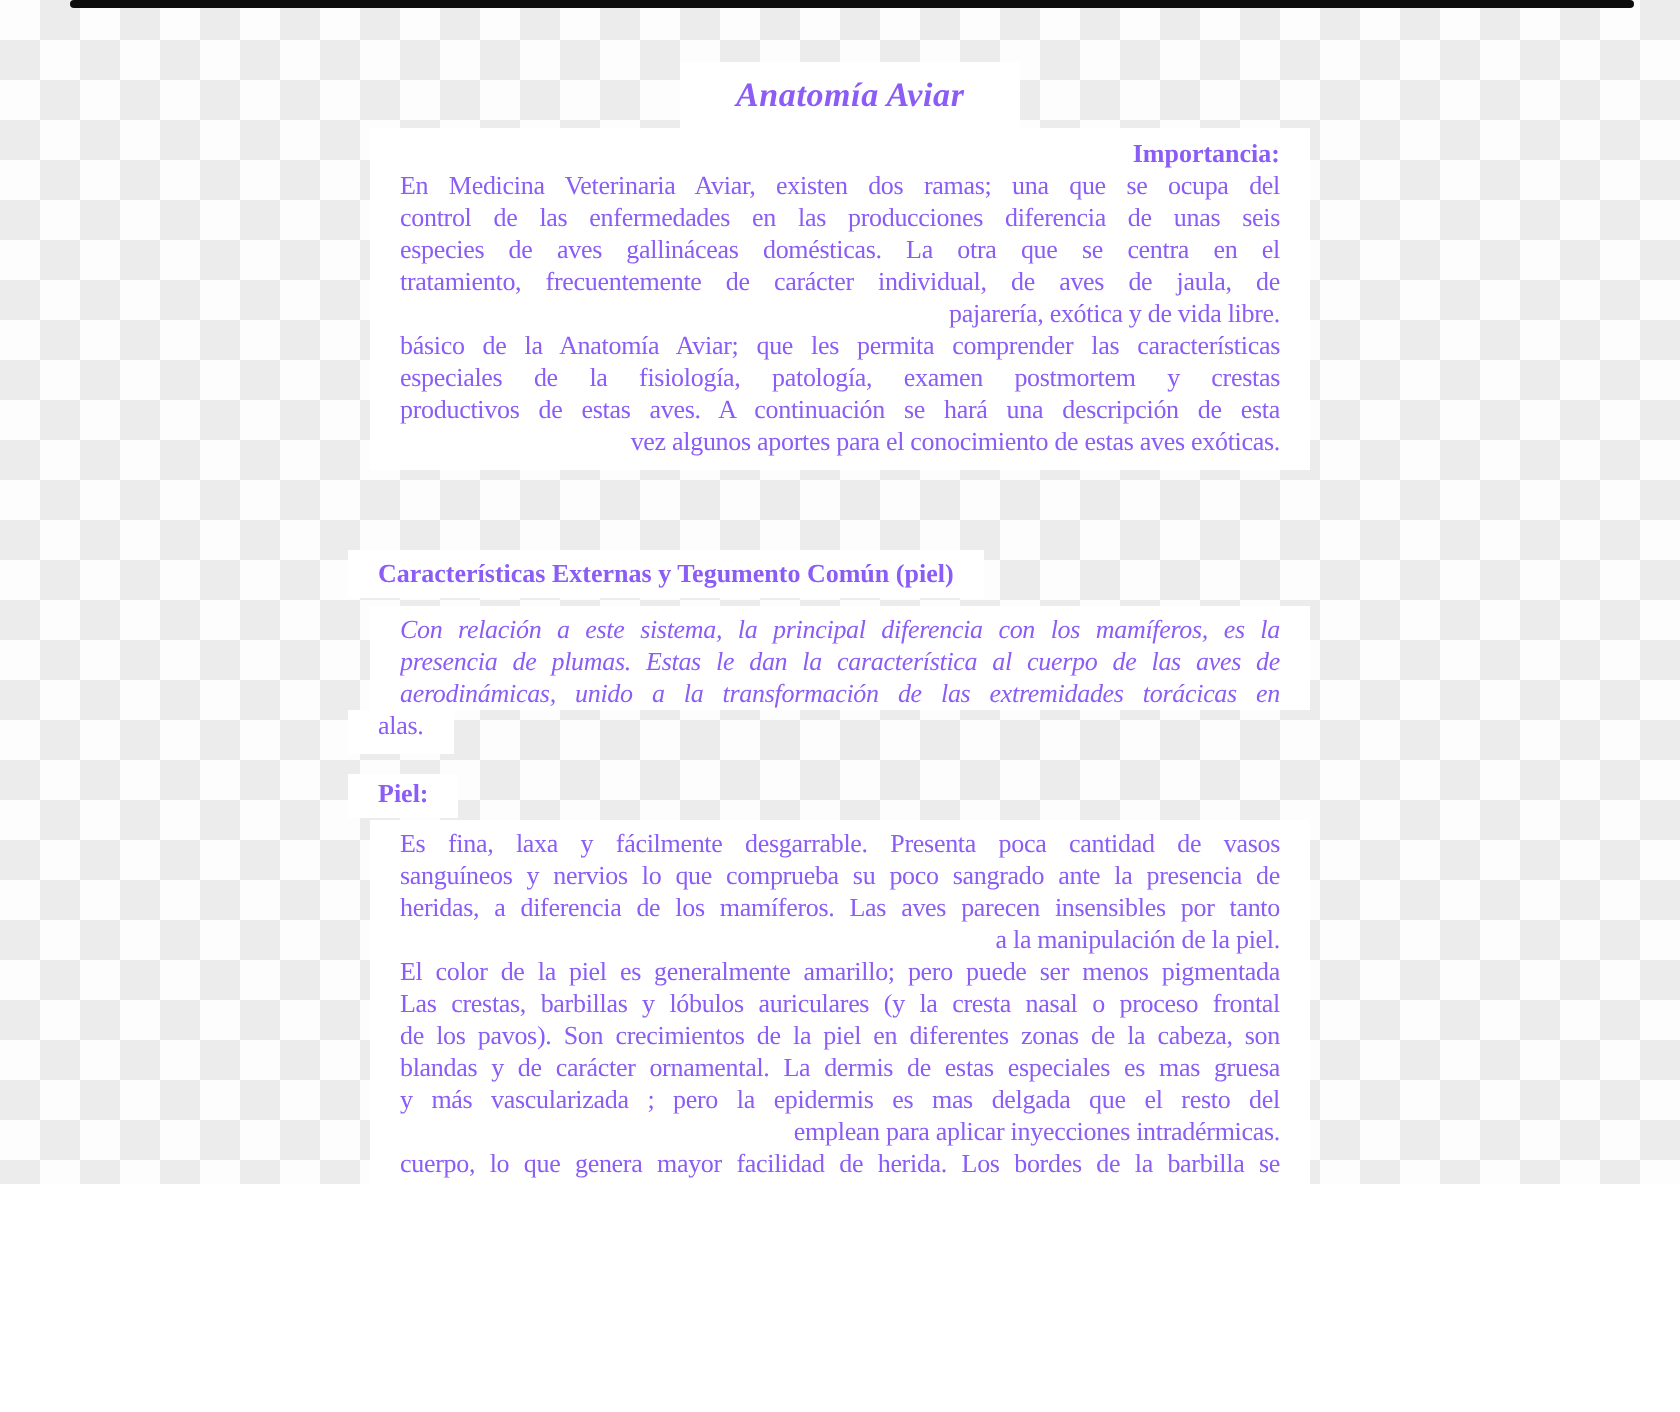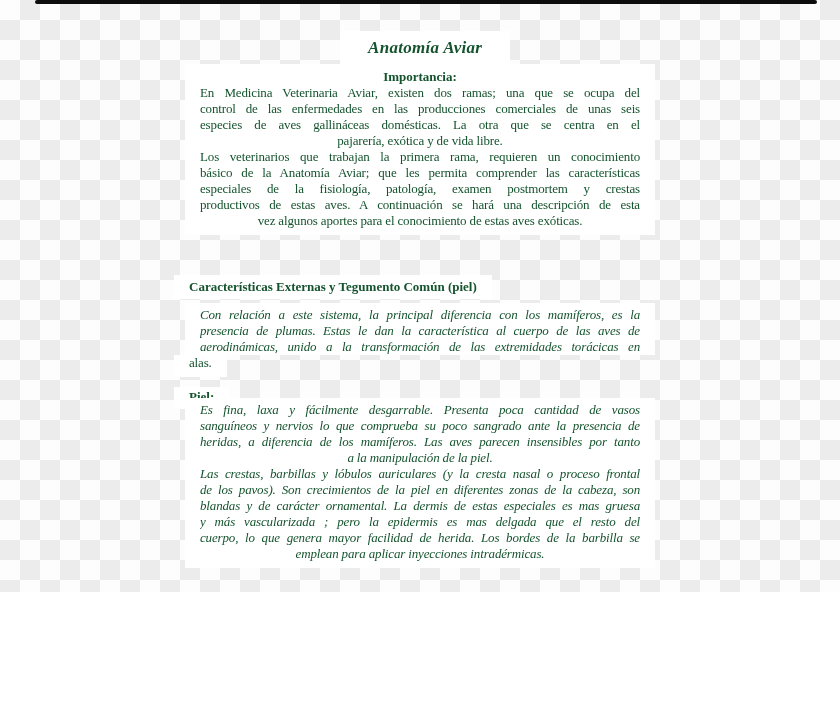--- a/index.html
+++ b/index.html
@@ -4,21 +4,21 @@
 <style>
   html,body{margin:0;padding:0;}
   #canvas{
     position:relative;
     width:840px;height:592px;
     overflow:hidden;
     background-color:#fdfdfd;
     background-image:conic-gradient(#ececec 90deg, transparent 90deg 180deg, #ececec 180deg 270deg, transparent 270deg);
     background-size:40px 40px;
     font-family:"Liberation Serif","DejaVu Serif",serif;
-    color:#14532d;
+    color:#8b5cf6;
   }
   .bar{
     position:absolute;
     left:35px;width:782px;height:4px;
     background:#0d0d0d;
     border-radius:2px;
   }
   .bar.top{top:0;}
   .bar.bottom{top:701px;}
   .doc-title{
@@ -45,21 +45,21 @@
     left:174px;
     width:max-content;
     padding:4px 15px;
   }
   .ln{
     height:16px;
     line-height:16px;
     font-size:13px;
     letter-spacing:-0.15px;
     overflow:hidden;
-    text-align:center;
+    text-align:right;
   }
   .ln.j{
     text-align:justify;
     text-align-last:justify;
   }
   .ln.b{
     font-weight:bold;
     letter-spacing:0;
   }
   .block.fit .ln{white-space:nowrap;}
@@ -68,54 +68,55 @@
 <body>
 
 <div id="canvas">
   <div class="bar top"></div>
   <div class="bar bottom"></div>
   <div class="doc-title">Anatomía Aviar</div>
   <div id="blocks">
       <div class="block full" style="top: 64px;">
         <div class="ln b">Importancia:</div>
         <div class="ln j">En Medicina Veterinaria Aviar, existen dos ramas; una que se ocupa del</div>
-        <div class="ln j">control de las enfermedades en las producciones comerciales de unas seis</div>
+        <div class="ln j">control de las enfermedades en las producciones diferencia de unas seis</div>
         <div class="ln j">especies de aves gallináceas domésticas. La otra que se centra en el</div>
+        <div class="ln j">tratamiento, frecuentemente de carácter individual, de aves de jaula, de</div>
         <div class="ln">pajarería, exótica y de vida libre.</div>
-        <div class="ln j">Los veterinarios que trabajan la primera rama, requieren un conocimiento</div>
         <div class="ln j">básico de la Anatomía Aviar; que les permita comprender las características</div>
         <div class="ln j">especiales de la fisiología, patología, examen postmortem y crestas</div>
         <div class="ln j">productivos de estas aves. A continuación se hará una descripción de esta</div>
         <div class="ln">vez algunos aportes para el conocimiento de estas aves exóticas.</div>
       </div>
       <div class="block fit" style="top: 275px;">
         <div class="ln b">Características Externas y Tegumento Común (piel)</div>
       </div>
       <div class="block full" style="top: 303px; padding: 4px 15px 0px; font-style: italic;">
         <div class="ln j">Con relación a este sistema, la principal diferencia con los mamíferos, es la</div>
         <div class="ln j">presencia de plumas. Estas le dan la característica al cuerpo de las aves de</div>
         <div class="ln j">aerodinámicas, unido a la transformación de las extremidades torácicas en</div>
       </div>
       <div class="block fit" style="top: 355px; padding: 0px 15px 6px;">
         <div class="ln">alas.</div>
       </div>
       <div class="block fit" style="top: 387px; padding: 2px 15px 4px;">
         <div class="ln b">Piel:</div>
       </div>
-      <div class="block full" style="top: 398px; padding: 4px 15px 6px; font-style: italic;">
+      <div class="block full" style="top: 410px; padding: 4px 15px 6px;">
         <div class="ln j">Es fina, laxa y fácilmente desgarrable. Presenta poca cantidad de vasos</div>
         <div class="ln j">sanguíneos y nervios lo que comprueba su poco sangrado ante la presencia de</div>
         <div class="ln j">heridas, a diferencia de los mamíferos. Las aves parecen insensibles por tanto</div>
         <div class="ln">a la manipulación de la piel.</div>
+        <div class="ln j">El color de la piel es generalmente amarillo; pero puede ser menos pigmentada</div>
         <div class="ln j">Las crestas, barbillas y lóbulos auriculares (y la cresta nasal o proceso frontal</div>
         <div class="ln j">de los pavos). Son crecimientos de la piel en diferentes zonas de la cabeza, son</div>
         <div class="ln j">blandas y de carácter ornamental. La dermis de estas especiales es mas gruesa</div>
         <div class="ln j">y más vascularizada ; pero la epidermis es mas delgada que el resto del</div>
+        <div class="ln">emplean para aplicar inyecciones intradérmicas.</div>
         <div class="ln j">cuerpo, lo que genera mayor facilidad de herida. Los bordes de la barbilla se</div>
-        <div class="ln">emplean para aplicar inyecciones intradérmicas.</div>
       </div>
       <div class="block fit" style="top: 618px; padding: 2px 15px 0px;">
         <div class="ln b">Pico:</div>
       </div>
       <div class="block full" style="top: 634px; padding: 2px 15px 8px;">
         <div class="ln">sustancia córnea para los huesos premaxilar y nasal y para la mandíbula.</div>
       </div>
     </div>
 </div>
 

